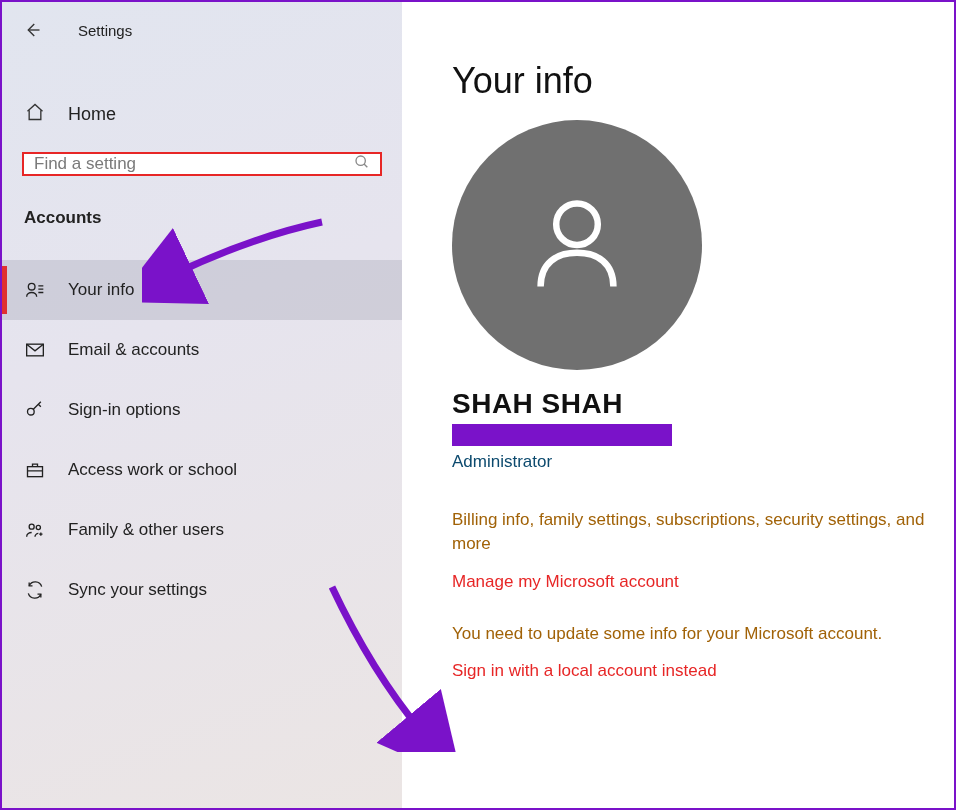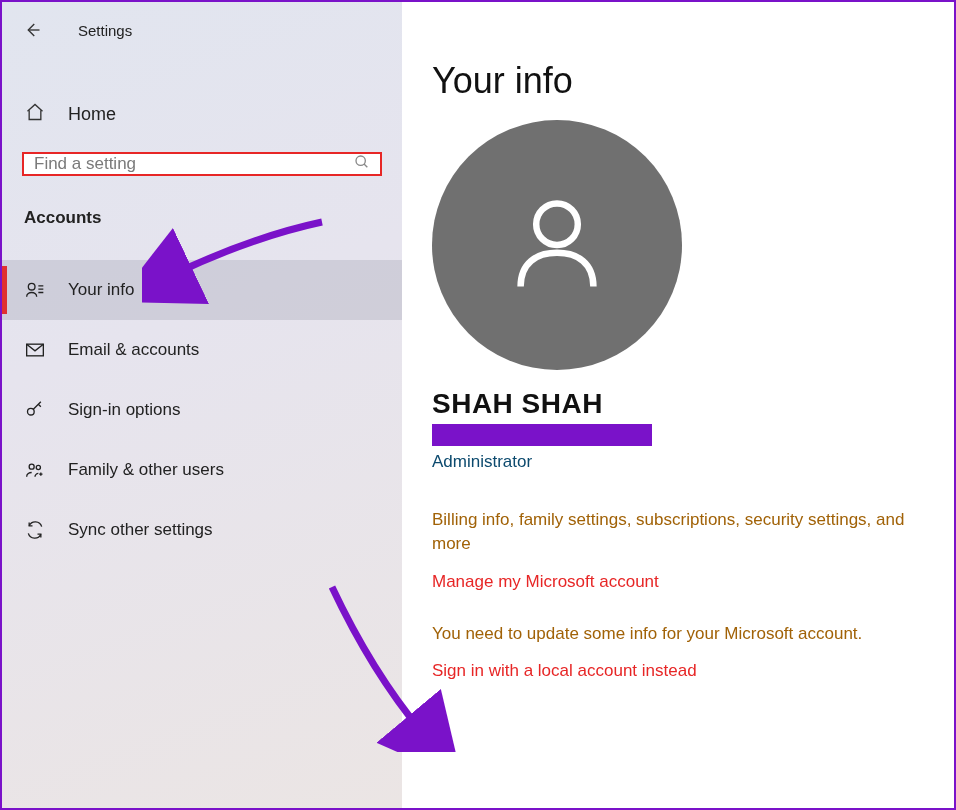--- a/index.html
+++ b/index.html
@@ -4,21 +4,21 @@
 <style>
   * { box-sizing: border-box; margin: 0; padding: 0; }
   body {
     font-family: "Segoe UI", Tahoma, sans-serif;
     width: 956px; height: 810px;
     border: 2px solid #7a12c9;
     background: #fff;
     overflow: hidden;
     position: relative;
   }
-  .layout { display: flex; height: 100%; }
+  .layout { display: flex; height: 100%; gap: 20px; }
 
   
   .sidebar {
     width: 400px;
     height: 100%;
     background: linear-gradient(160deg, #e1e5ef 0%, #e6e4ee 40%, #ebe5e4 100%);
     padding-top: 12px;
     position: relative;
   }
   .titlebar {
@@ -187,20 +187,29 @@
       <div class="nav-item">
         <span class="icon">
           <svg width="20" height="20" viewBox="0 0 24 24" fill="none" stroke="#222" stroke-width="1.6">
             <circle cx="7" cy="14" r="4"></circle>
               <path d="M10 11l9-9M16 5l3 3"></path>
           </svg>
         </span>
         <span class="label">Sign-in options</span>
       </div>
 
+      <div class="nav-item">
+        <span class="icon">
+          <svg width="20" height="20" viewBox="0 0 24 24" fill="none" stroke="#222" stroke-width="1.6">
+            <rect x="3" y="8" width="18" height="12"></rect>
+              <path d="M9 8V5h6v3M3 13h18"></path>
+          </svg>
+        </span>
+        <span class="label">Access work or school</span>
+      </div>
 
       <div class="nav-item">
         <span class="icon">
           <svg width="20" height="20" viewBox="0 0 24 24" fill="none" stroke="#222" stroke-width="1.6">
             <circle cx="8" cy="8" r="3"></circle>
               <circle cx="16" cy="9" r="2.5"></circle>
             <path d="M2 20c0-3 3-5 6-5M12 20c0-2 2-4 4-4"></path>
             <path d="M19 15v4M17 17h4"></path>
           </svg>
         </span>
@@ -208,21 +217,21 @@
       </div>
 
       <div class="nav-item">
         <span class="icon">
           <svg width="20" height="20" viewBox="0 0 24 24" fill="none" stroke="#222" stroke-width="1.6">
             <path d="M20 8A8 8 0 0 0 5 7"></path>
               <path d="M4 16a8 8 0 0 0 15 1"></path>
             <path d="M5 3v4h4M19 21v-4h-4"></path>
           </svg>
         </span>
-        <span class="label">Sync other settings</span>
+        <span class="label">Sync your settings</span>
       </div>
 
     </div>
   </div>
 
   <div class="content">
     <div class="page-title">Your info</div>
 
     <div class="avatar">
       <svg viewBox="0 0 100 100">

